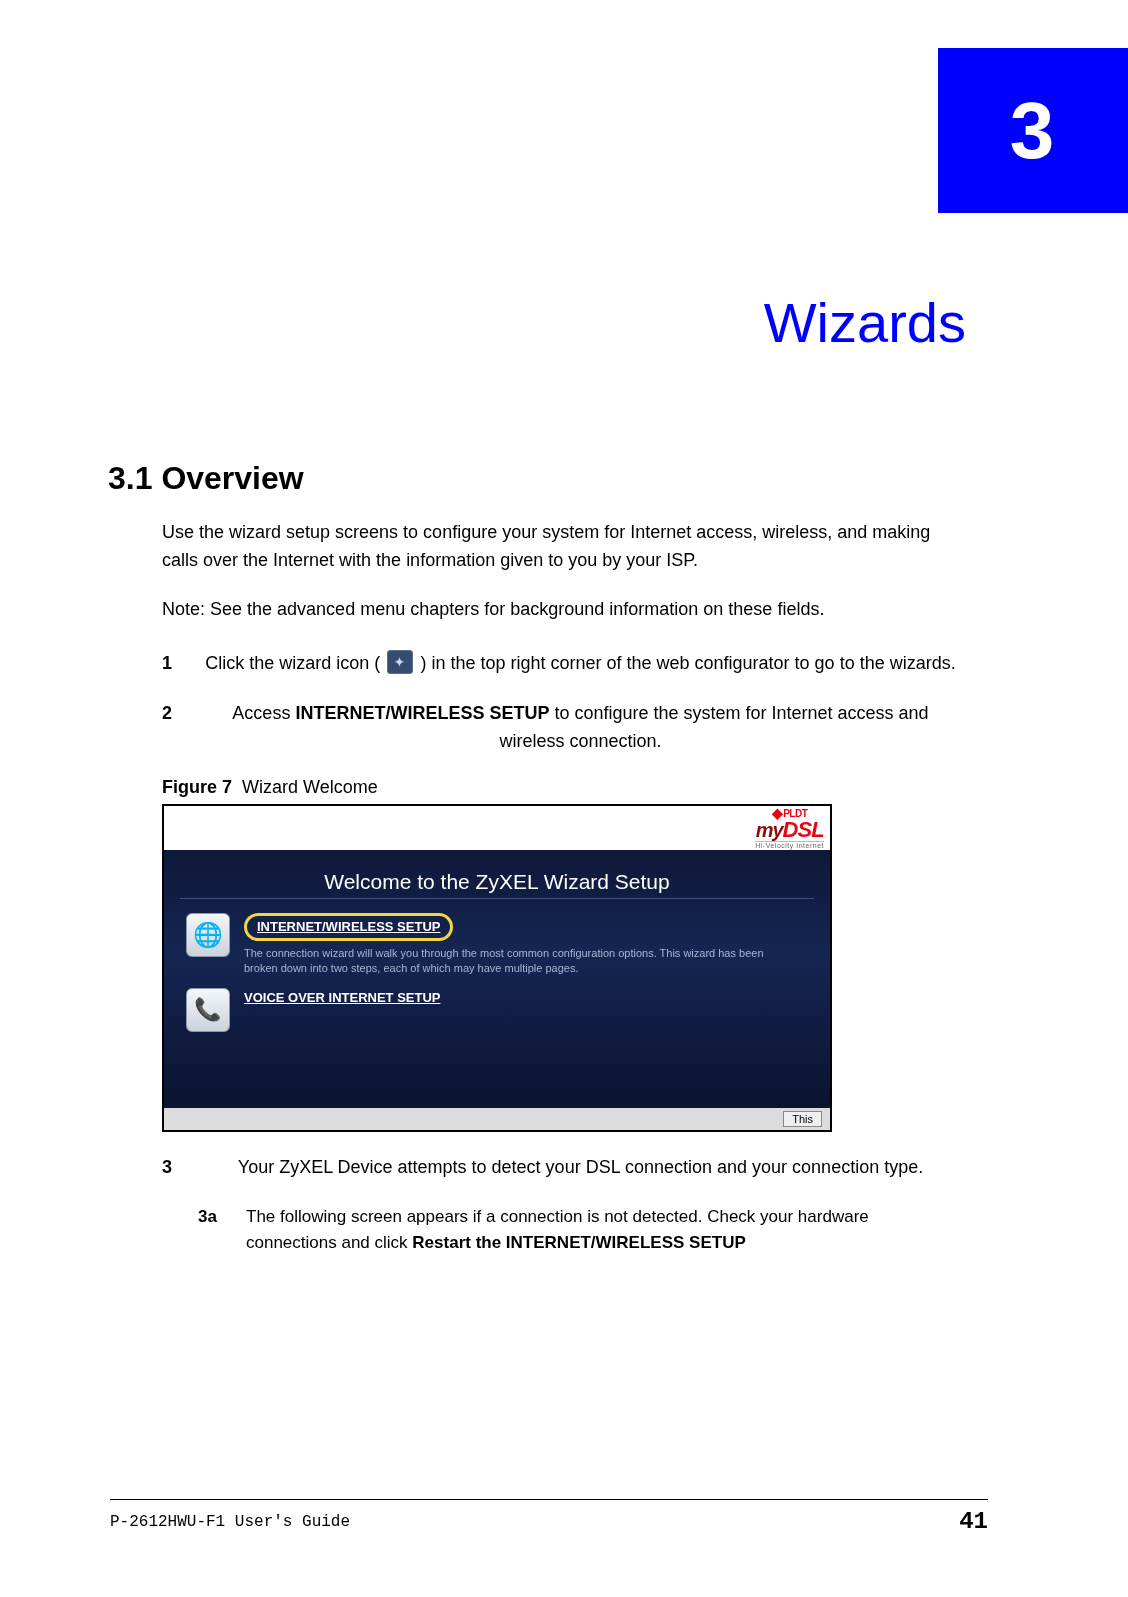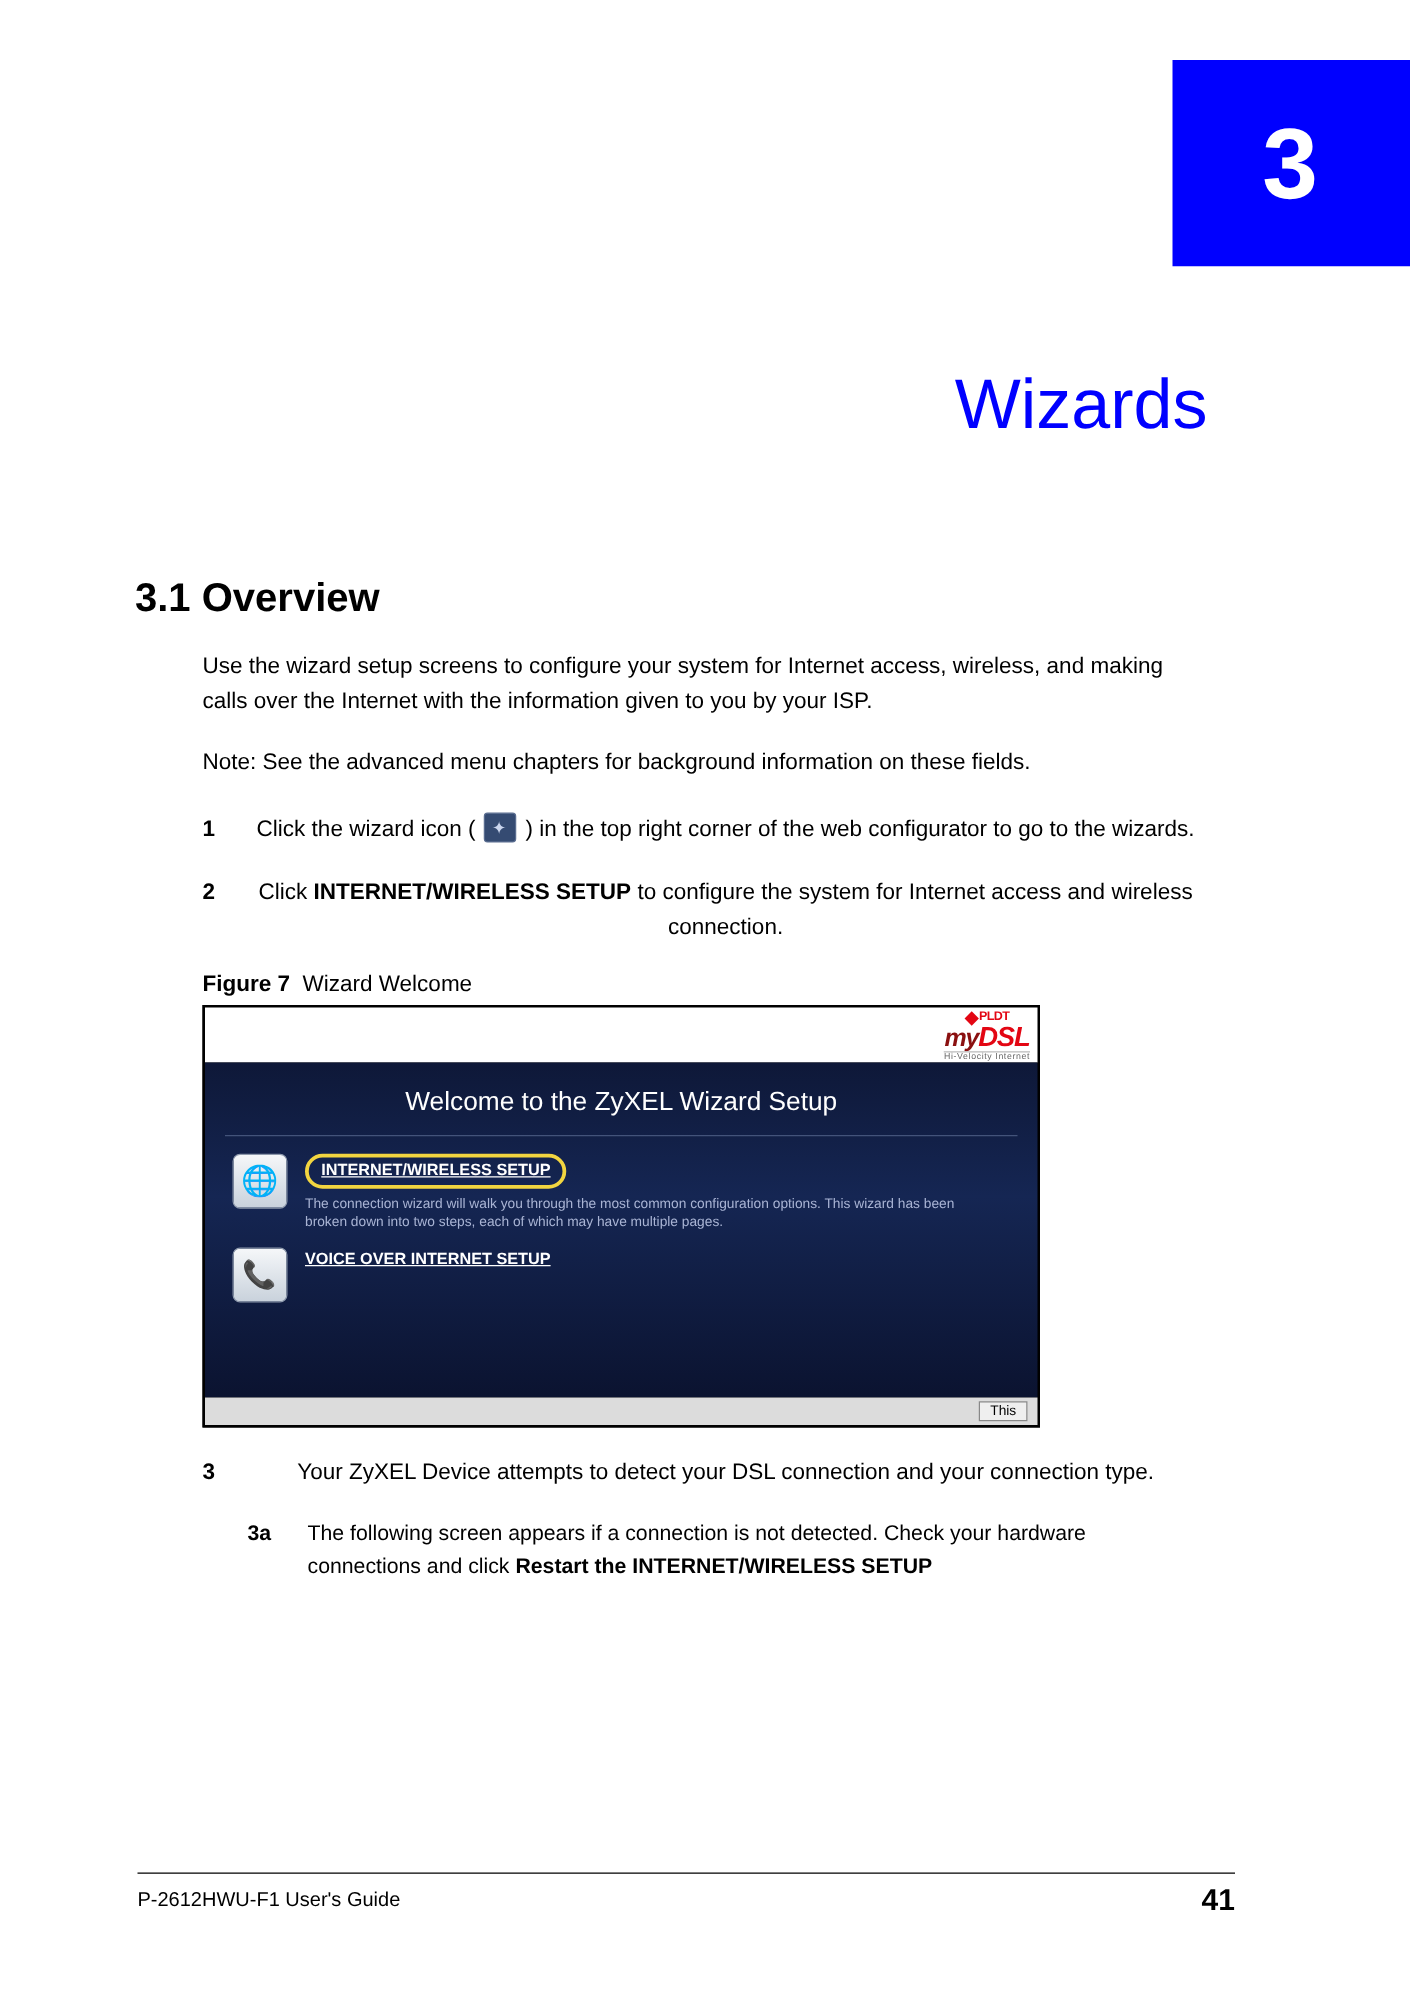--- a/index.html
+++ b/index.html
@@ -157,21 +157,21 @@
   .dsl-sub { color:#666; font-size:7px; letter-spacing:0.5px; border-top:1px solid #bbb; padding-top:1px;}
   .fig-body {
     background: linear-gradient(180deg,#0e1838 0%, #152653 40%, #0b1330 100%);
     padding: 0 0 8px 0;
   }
   .fig-welcome {
     text-align: center;
     color: #fff;
     font-family: Verdana,Geneva,sans-serif;
     font-size: 21px;
-    padding: 20px 0 14px 0;
+    padding: 20px 0 4px 0;
     font-weight: normal;
   }
   .fig-sep { border-top:1px solid #43537a; margin: 0 16px 10px 16px;}
   .fig-row {
     display: flex;
     align-items: flex-start;
     padding: 4px 22px 8px 22px;
     gap: 14px;
   }
   .fig-icon {
@@ -232,21 +232,21 @@
   .footer {
     position: absolute;
     bottom: 62px;
     left: 110px;
     right: 140px;
     border-top: 1px solid #000;
     display: flex;
     justify-content: space-between;
     align-items: center;
     padding-top: 8px;
-    font-family: Liberation Sans, sans-serif;
+    font-family: Liberation Mono, monospace;
     font-size: 16px;
   }
   .footer .pg { font-weight: bold; font-size: 24px; }
 </style>
 </head>
 <body>
 
 <div class="page">
 
   <div class="chapter-box">
@@ -269,21 +269,21 @@
         <div class="text">
           <span>Click the wizard icon (</span>
           <span class="wizard-icon-inline"></span>
           <span>) in the top right corner of the web configurator to go to the wizards.</span>
         </div>
       </div>
 
       <div class="numlist-item">
         <div class="num">2</div>
         <div class="text">
-          <span>Click </span><span class="b">INTERNET/WIRELESS SETUP</span><span> to configure the system for Internet access and wireless connection.</span>
+          <span>Access </span><span class="b">INTERNET/WIRELESS SETUP</span><span> to configure the system for Internet access and wireless connection.</span>
         </div>
       </div>
 
     </div>
 
     <div class="figcap">
       <span>Figure 7</span><span class="fc-title">Wizard Welcome</span>
     </div>
 
     <div class="figure">

